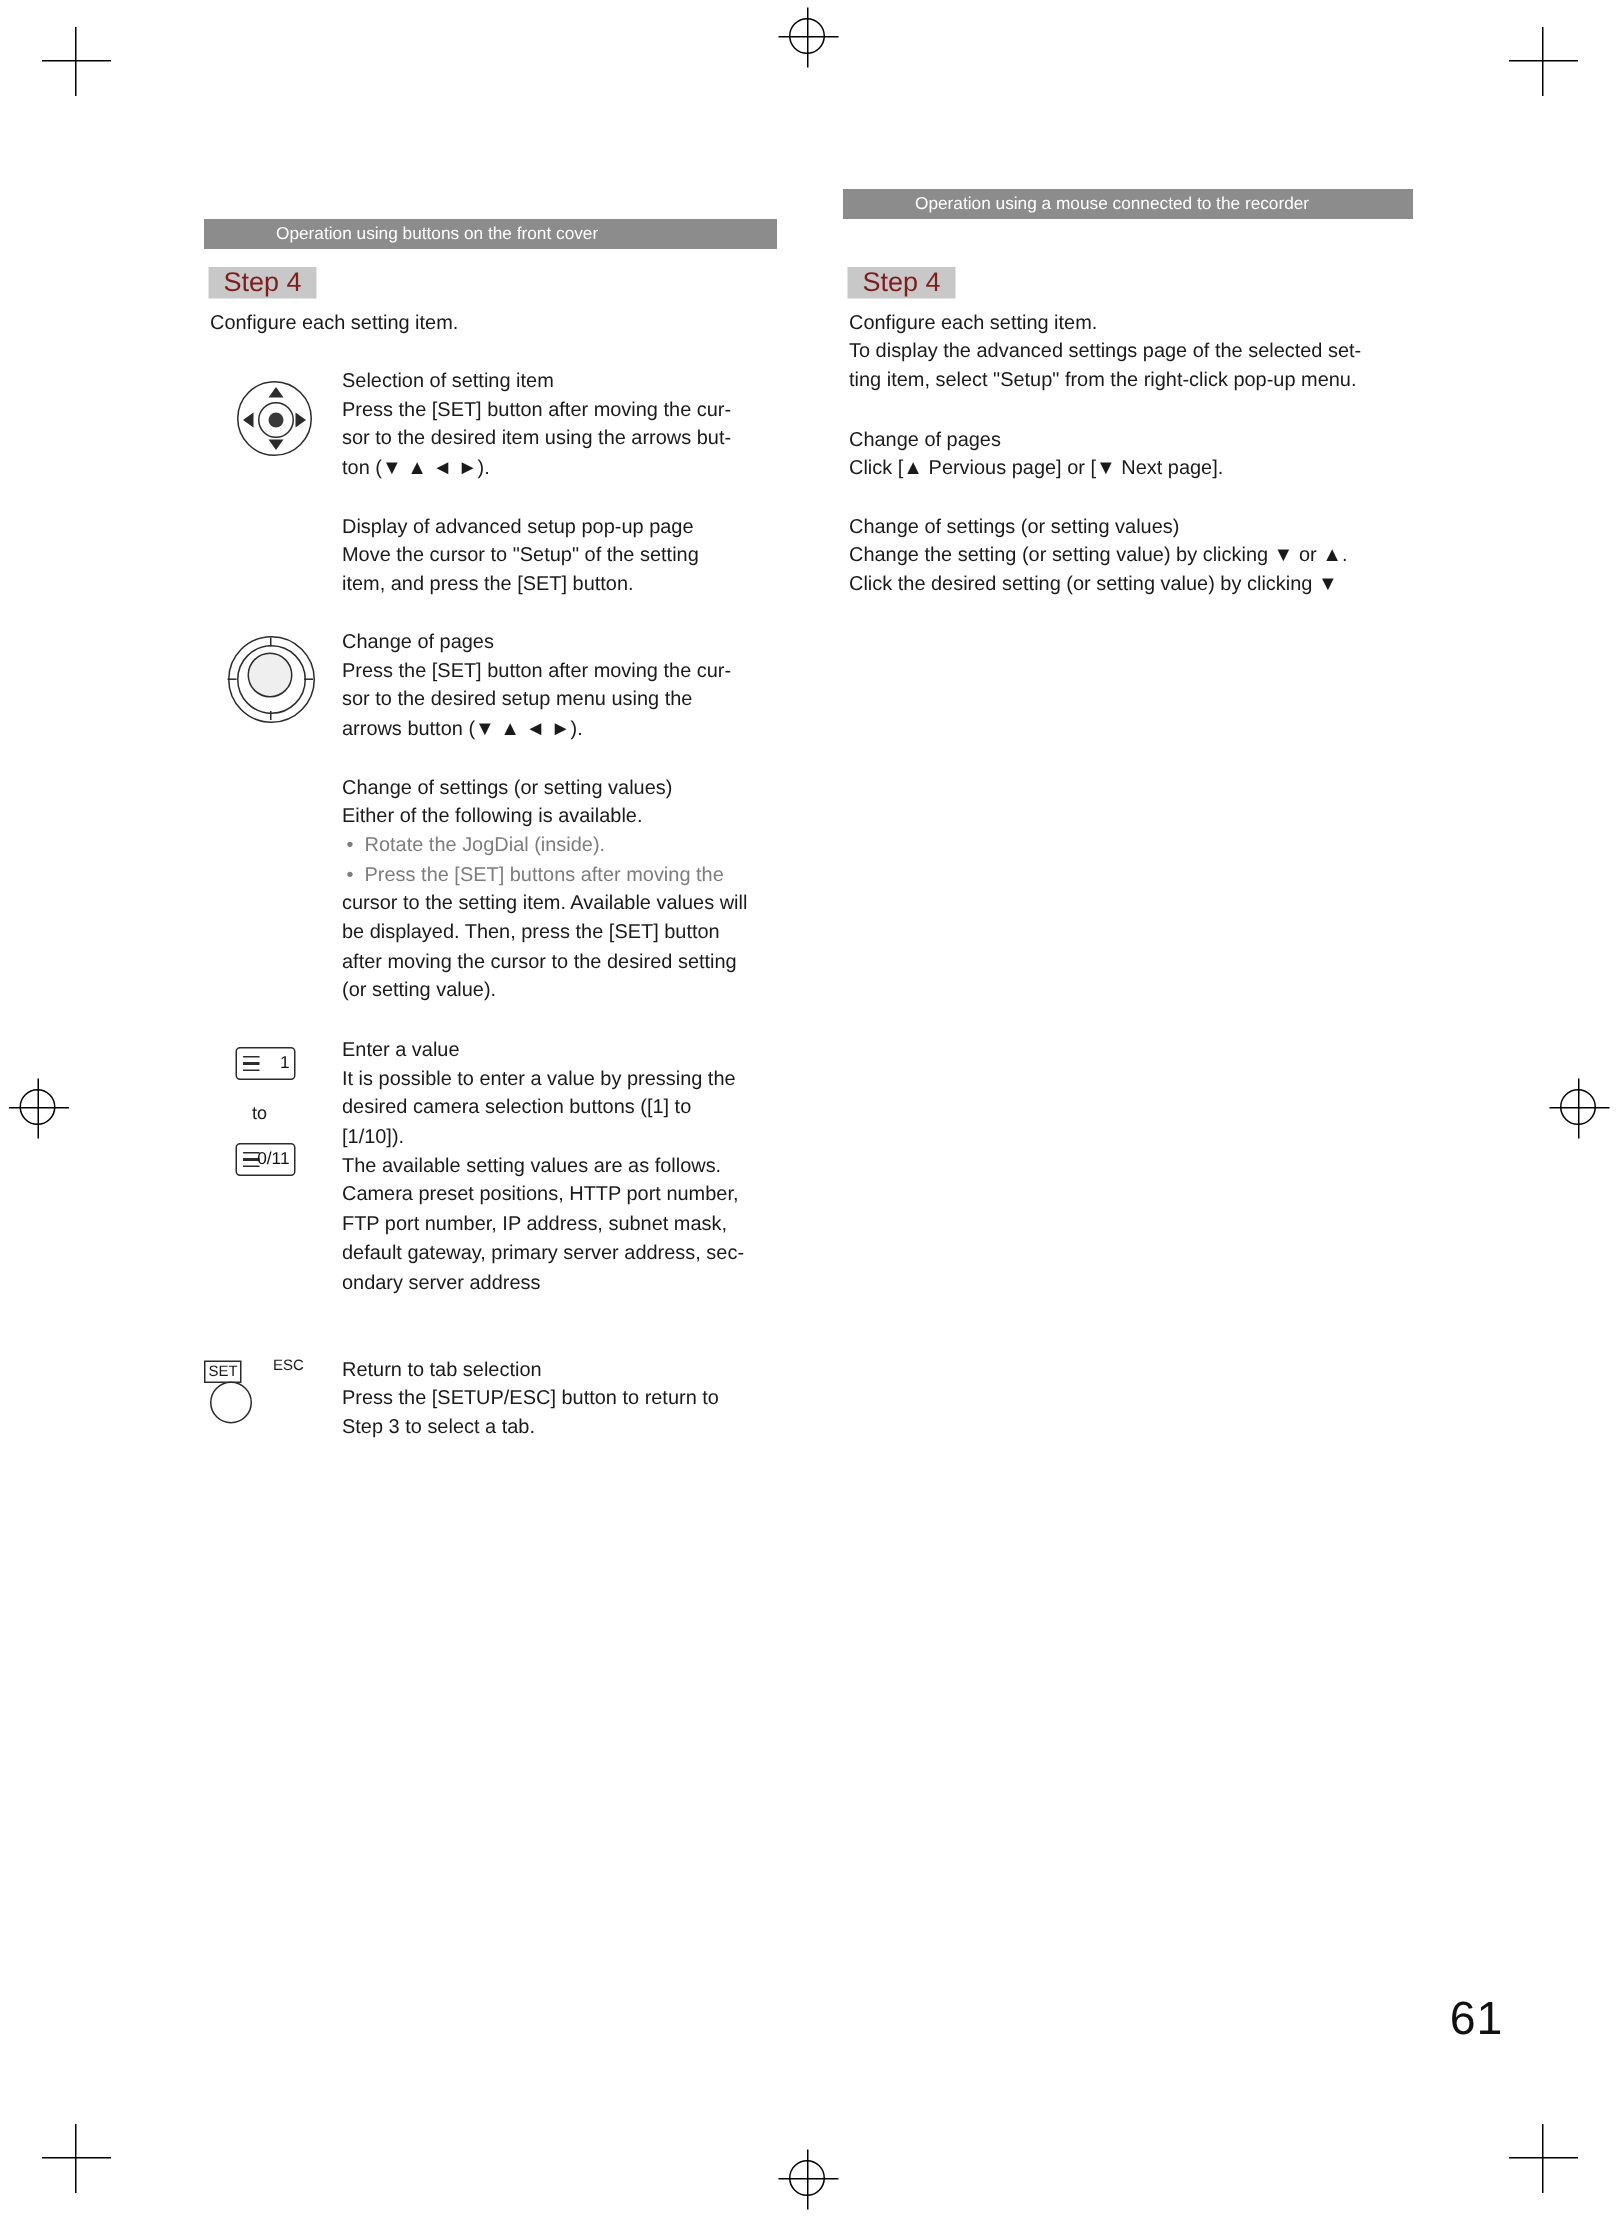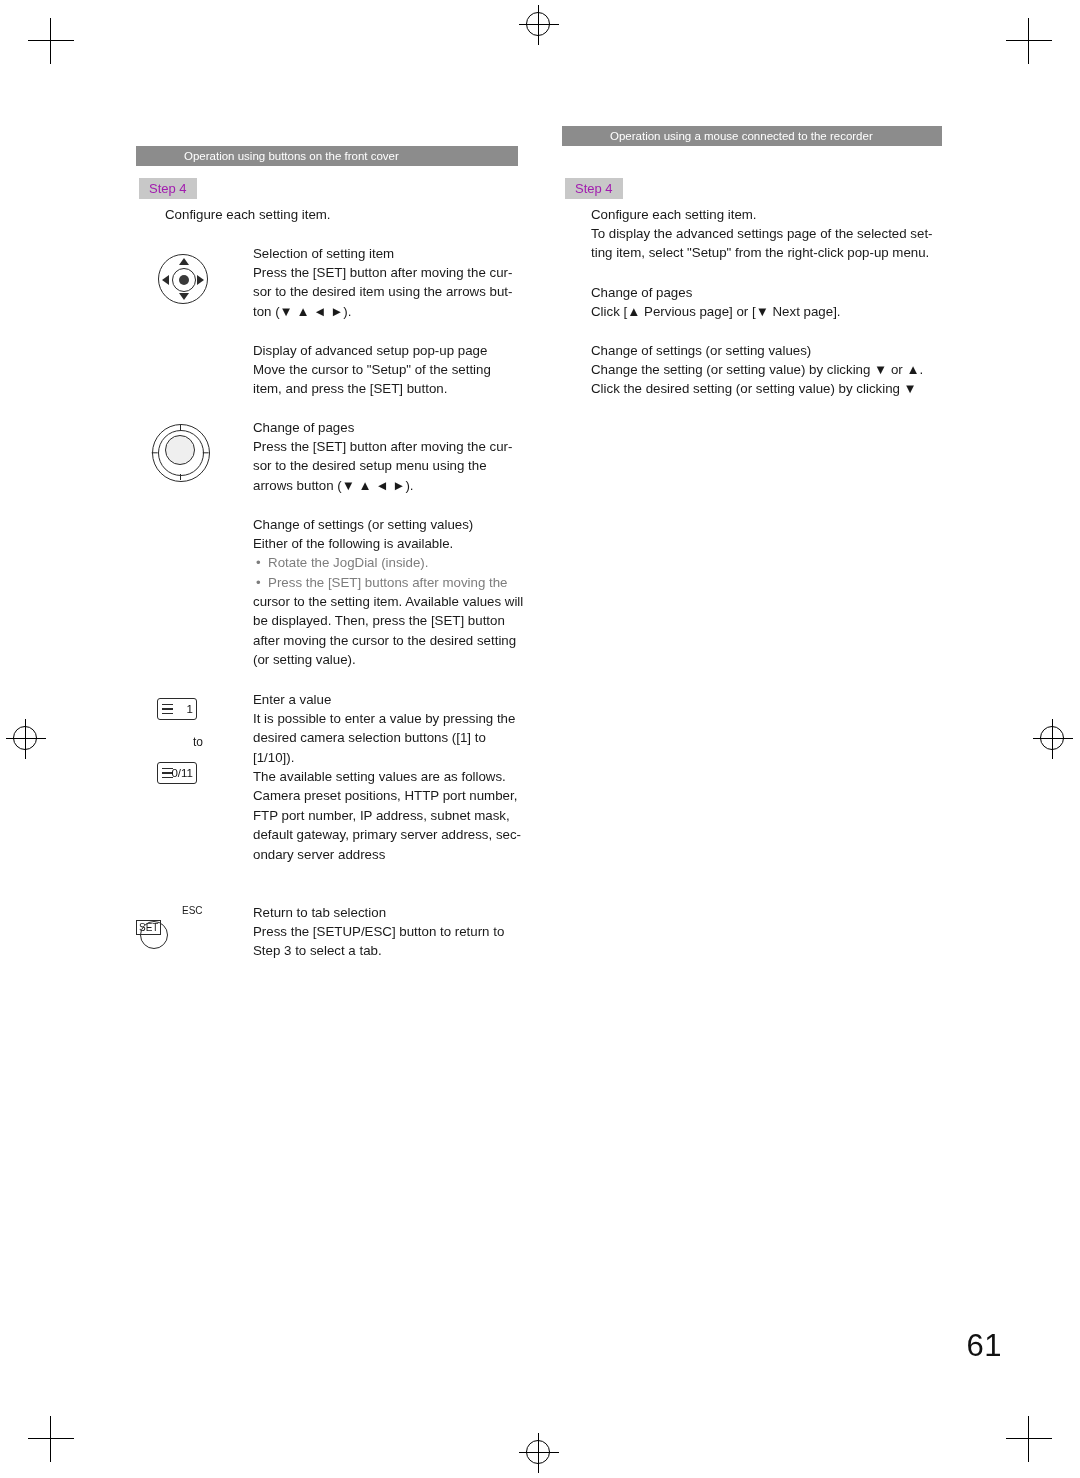--- a/index.html
+++ b/index.html
@@ -56,35 +56,34 @@
     padding-left: 48px;
     box-sizing: border-box;
     white-space: nowrap;
   }
 
   
   .step-badge {
     position: absolute;
     height: 21px;
     background: #c8c8c8;
-    color: #a21caf;
-    font-size: 13px;
+    color: #7f1d1d;
+    font-size: 18px;
     line-height: 21px;
     padding: 0 10px;
     white-space: nowrap;
   }
 
   
   .txt {
     position: absolute;
     font-size: 13.3px;
     line-height: 19.4px;
     color: #1a1a1a;
     white-space: pre-wrap;
-    margin-left: 25px;
   }
   .txt.gray { color: #7d7d7d; }
 
   
   .page-num {
     position: absolute;
     right: 78px;
     top: 1328px;
     font-size: 31px;
     color: #111;
@@ -194,21 +193,21 @@
   }
 
   
   .setesc {
     position: relative;
     width: 62px;
     height: 46px;
   }
   .setesc .box {
     position: absolute;
-    left: 0; top: 17px;
+    left: 0; top: 4px;
     border: 1.2px solid #2b2b2b;
     box-sizing: border-box;
     font-size: 10px;
     line-height: 13px;
     text-align: left;
     padding: 0 2px;
     background: #fff;
   }
   .setesc .esc {
     position: absolute;

